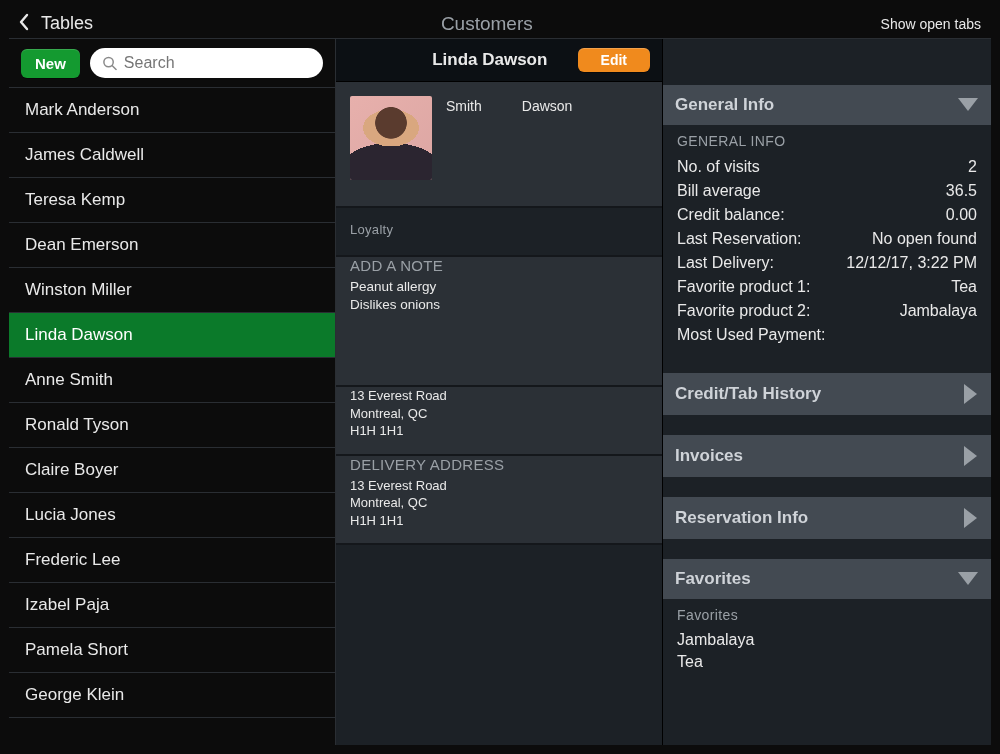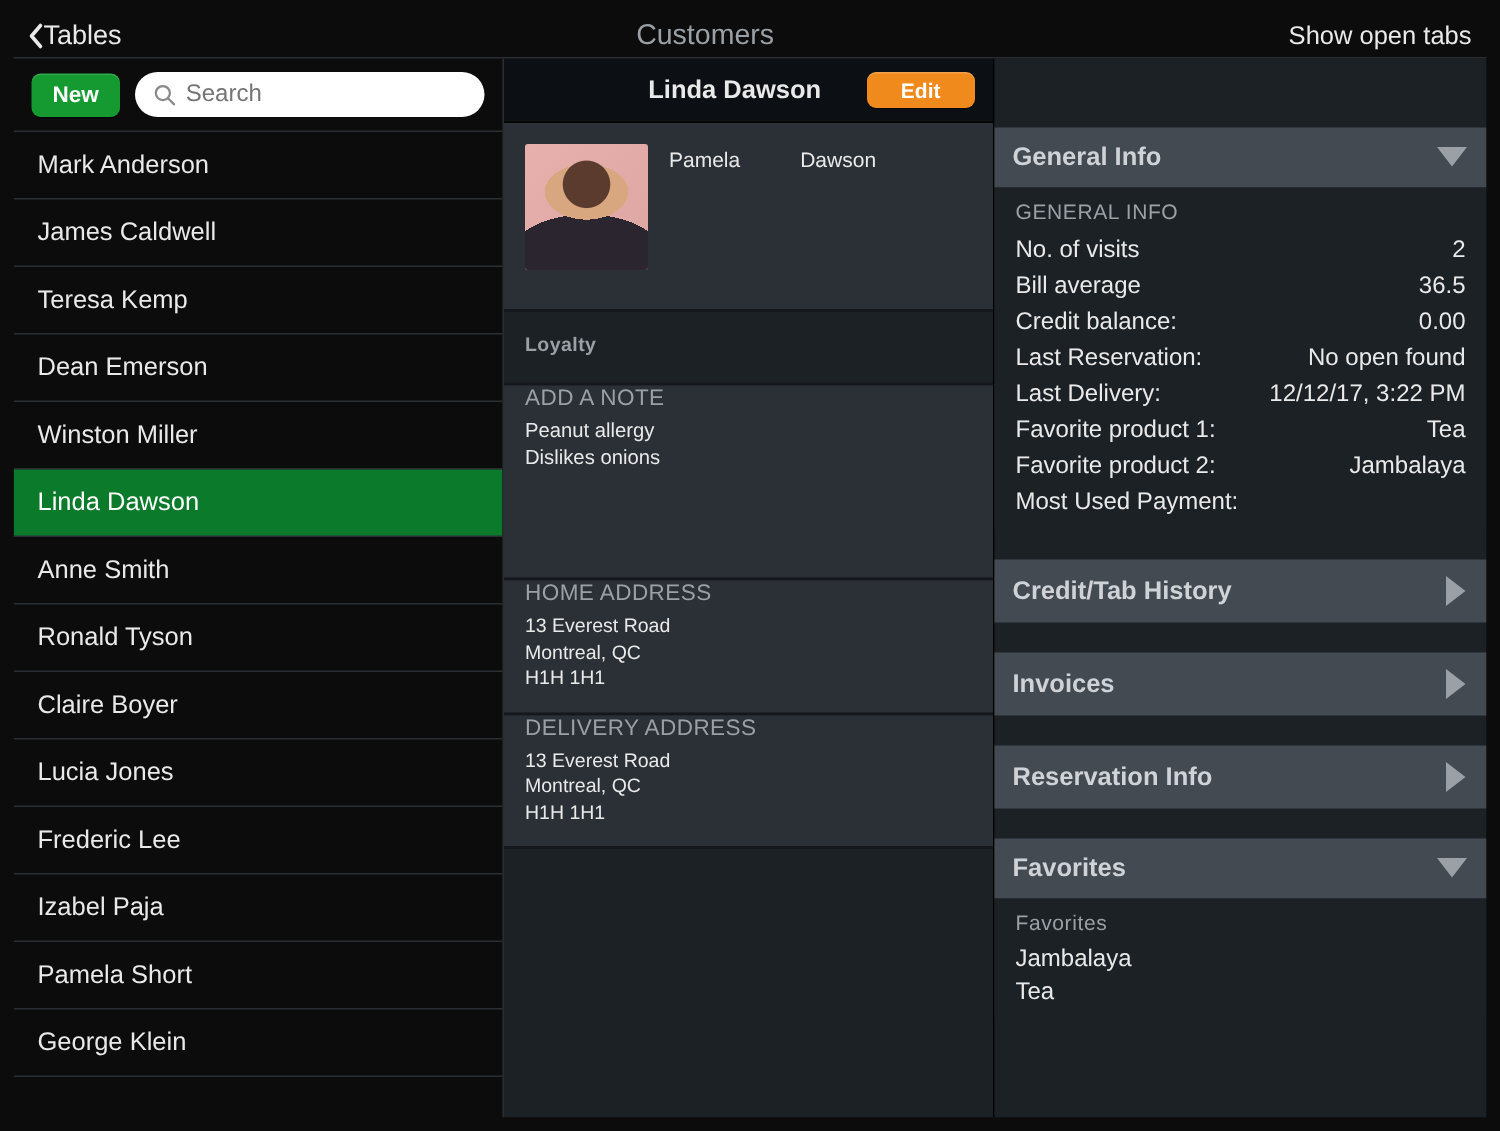--- a/index.html
+++ b/index.html
@@ -12,24 +12,24 @@
     --text-dim:#9aa0a6;
     --divider:#2a2e33;
     --green:#149a30;
     --orange:#f08a1d;
   }
   *{box-sizing:border-box;margin:0;padding:0;font-family:-apple-system,BlinkMacSystemFont,'Segoe UI',Helvetica,Arial,sans-serif;}
   body{background:var(--bg);color:var(--text);width:1000px;height:754px;overflow:hidden;}
   .app{width:1000px;height:754px;background:var(--bg);padding:9px;display:flex;flex-direction:column;}
   
   .topbar{height:30px;display:flex;align-items:center;justify-content:space-between;padding:0 10px;border-bottom:1px solid var(--divider);}
-  .back{display:flex;align-items:center;gap:0;cursor:pointer;}
+  .back{display:flex;align-items:flex-start;gap:12px;cursor:pointer;}
   .back svg{stroke:var(--text);}
   .title{color:var(--text-dim);font-size:19px;}
-  .opentabs{font-size:17px;color:var(--text);cursor:pointer;}
+  .opentabs{font-size:14px;color:var(--text);cursor:pointer;}
   .cols{flex:1;display:flex;overflow:hidden;}
   
   .col-list{width:327px;display:flex;flex-direction:column;border-right:1px solid var(--divider);}
   .list-head{display:flex;align-items:center;gap:10px;padding:9px 12px;border-bottom:1px solid var(--divider);}
   .btn-new{background:var(--green);color:#fff;font-weight:600;border:none;border-radius:6px;padding:6px 14px;font-size:15px;box-shadow:0 1px 0 rgba(0,0,0,.4),inset 0 1px 0 rgba(255,255,255,.15);cursor:pointer;}
   .search-wrap{flex:1;position:relative;}
   .search{width:100%;height:30px;border-radius:16px;border:none;padding:0 12px 0 34px;font-size:16px;color:#333;outline:none;}
   .search-icn{position:absolute;left:12px;top:50%;transform:translateY(-50%);}
   .cust-list{flex:1;overflow:hidden;}
   .cust-item{padding:12px 16px;border-bottom:1px solid var(--divider);font-size:17px;cursor:pointer;}
@@ -41,21 +41,21 @@
   .detail-name{font-weight:700;font-size:17px;}
   .btn-edit{background:var(--orange);color:#fff;font-weight:700;border:none;border-radius:6px;padding:4px 23px;font-size:14px;box-shadow:0 1px 0 rgba(0,0,0,.4),inset 0 1px 0 rgba(255,255,255,.2);cursor:pointer;}
   .profile-row{display:flex;gap:14px;padding:14px 14px 26px 14px;background:var(--panel2);border-bottom:2px solid #14171b;}
   .avatar{width:82px;height:84px;border-radius:2px;background:linear-gradient(135deg,#e7b0ac 0%,#dca6a3 100%);position:relative;overflow:hidden;flex-shrink:0;}
   .avatar::after{content:"";position:absolute;inset:0;background:
       radial-gradient(circle at 50% 32%, #5a3b2e 0 22%, transparent 23%),
       radial-gradient(ellipse 34% 22% at 50% 38%, #d9a77f 0 100%, transparent 100%),
       radial-gradient(ellipse 60% 30% at 50% 86%, #2b2530 0 100%, transparent 100%);}
   .name-fields{display:flex;gap:40px;font-size:14px;color:var(--text);padding-top:2px;}
   .section{padding:0 14px 14px;background:var(--panel2);border-bottom:2px solid #14171b;}
-  .section.flat{background:var(--panel);font-weight:bold;}
+  .section.flat{background:var(--panel);}
   .sec-label{font-size:13px;color:var(--text-dim);margin-bottom:4px;letter-spacing:.3px;}
   .sec-label.big{font-size:15px;}
   .note-lines{font-size:13.5px;color:var(--text);line-height:1.35;}
   .addr{font-size:13px;color:var(--text);line-height:1.35;}
   .detail-scroll{flex:1;overflow:hidden;}
   
   .col-info{flex:1;display:flex;flex-direction:column;background:var(--panel);gap:20px;padding-top:46px;}
   .sec-head{background:var(--panel4);display:flex;align-items:center;justify-content:space-between;padding:10px 12px;cursor:pointer;}
   .sec-head span{font-weight:700;font-size:17px;color:#cfd3d8;}
   .sec-head svg{fill:#9aa0a6;}
@@ -115,33 +115,32 @@
     <div class="col-detail">
       <div class="detail-head">
         <div class="detail-head-spacer"></div>
         <div class="detail-name">Linda Dawson</div>
         <button class="btn-edit">Edit</button>
       </div>
       <div class="detail-scroll">
         <div class="profile-row">
           <div class="avatar"></div>
           <div class="name-fields">
-            <span>Pamela</span>
+            <span>Smith</span>
             <span>Dawson</span>
           </div>
         </div>
         <div class="section flat" style="padding:14px;">
           <div class="sec-label">Loyalty</div>
         </div>
         <div class="section" style="min-height:130px;">
           <div class="sec-label big">ADD A NOTE</div>
           <div class="note-lines" id="notes">Peanut allergy<br>Dislikes onions</div>
         </div>
         <div class="section">
-          <div class="sec-label big">HOME ADDRESS</div>
           <div class="addr" id="home-addr">13 Everest Road<br>Montreal, QC<br>H1H 1H1</div>
         </div>
         <div class="section">
           <div class="sec-label big">DELIVERY ADDRESS</div>
           <div class="addr" id="deliv-addr">13 Everest Road<br>Montreal, QC<br>H1H 1H1</div>
         </div>
       </div>
     </div>
 
     <div class="col-info">

